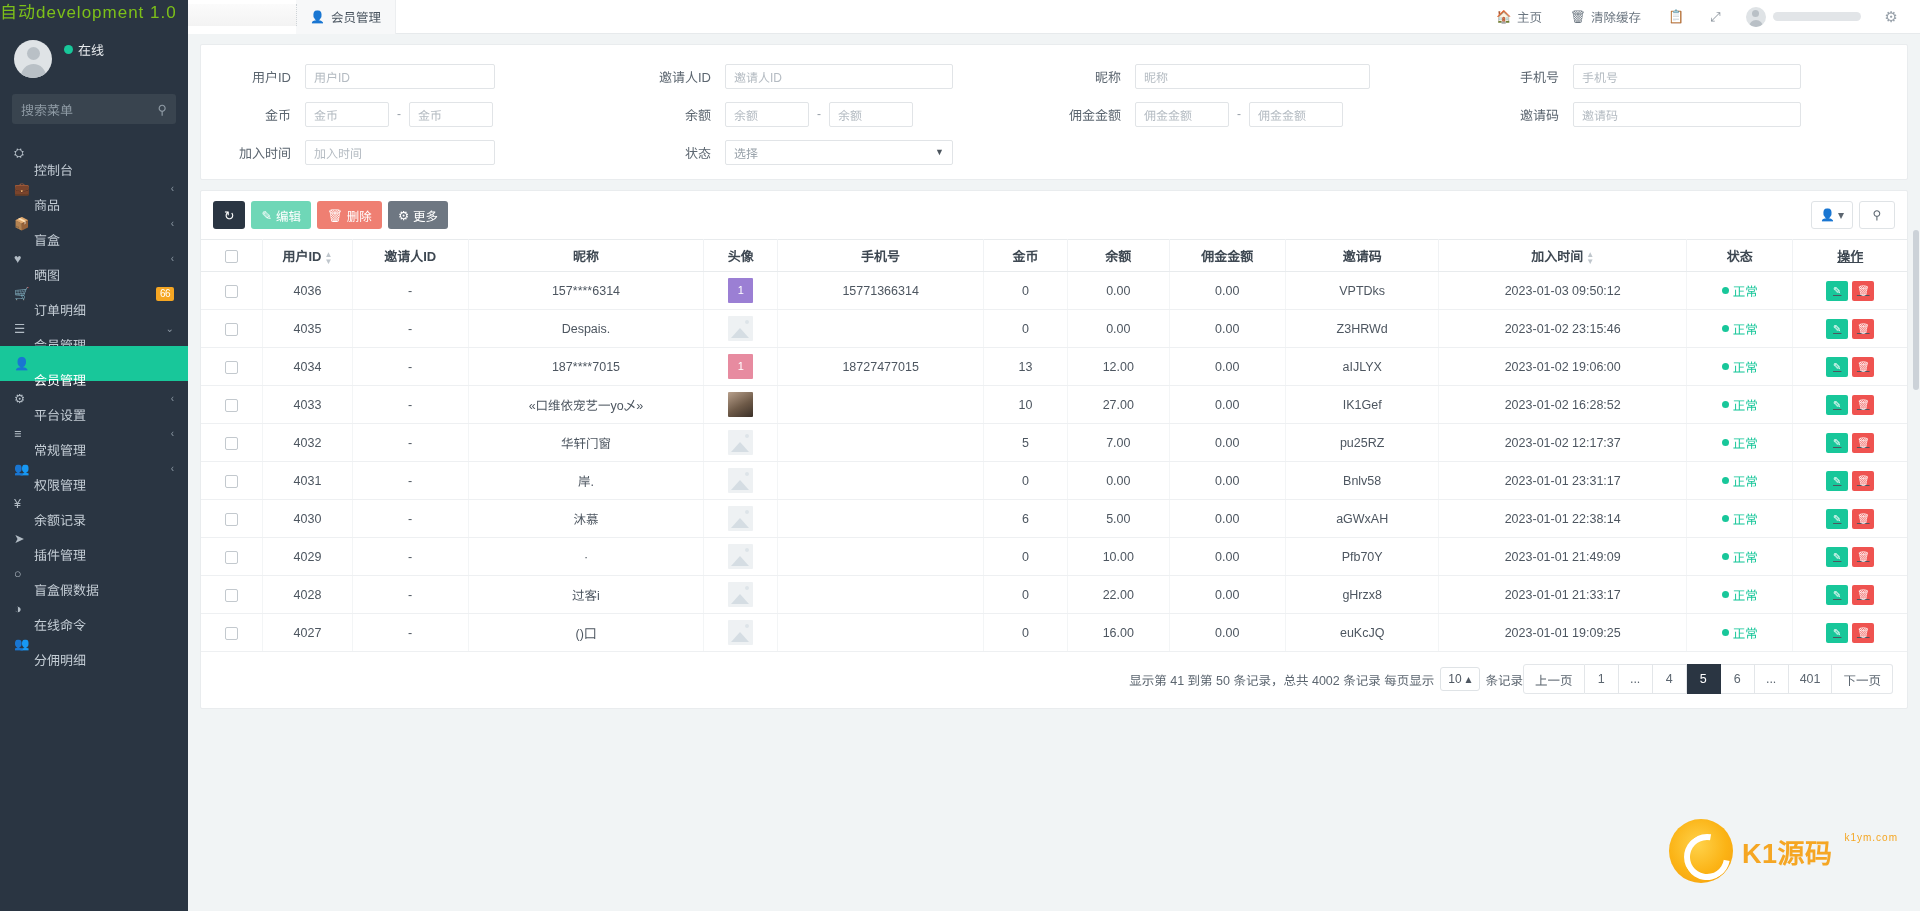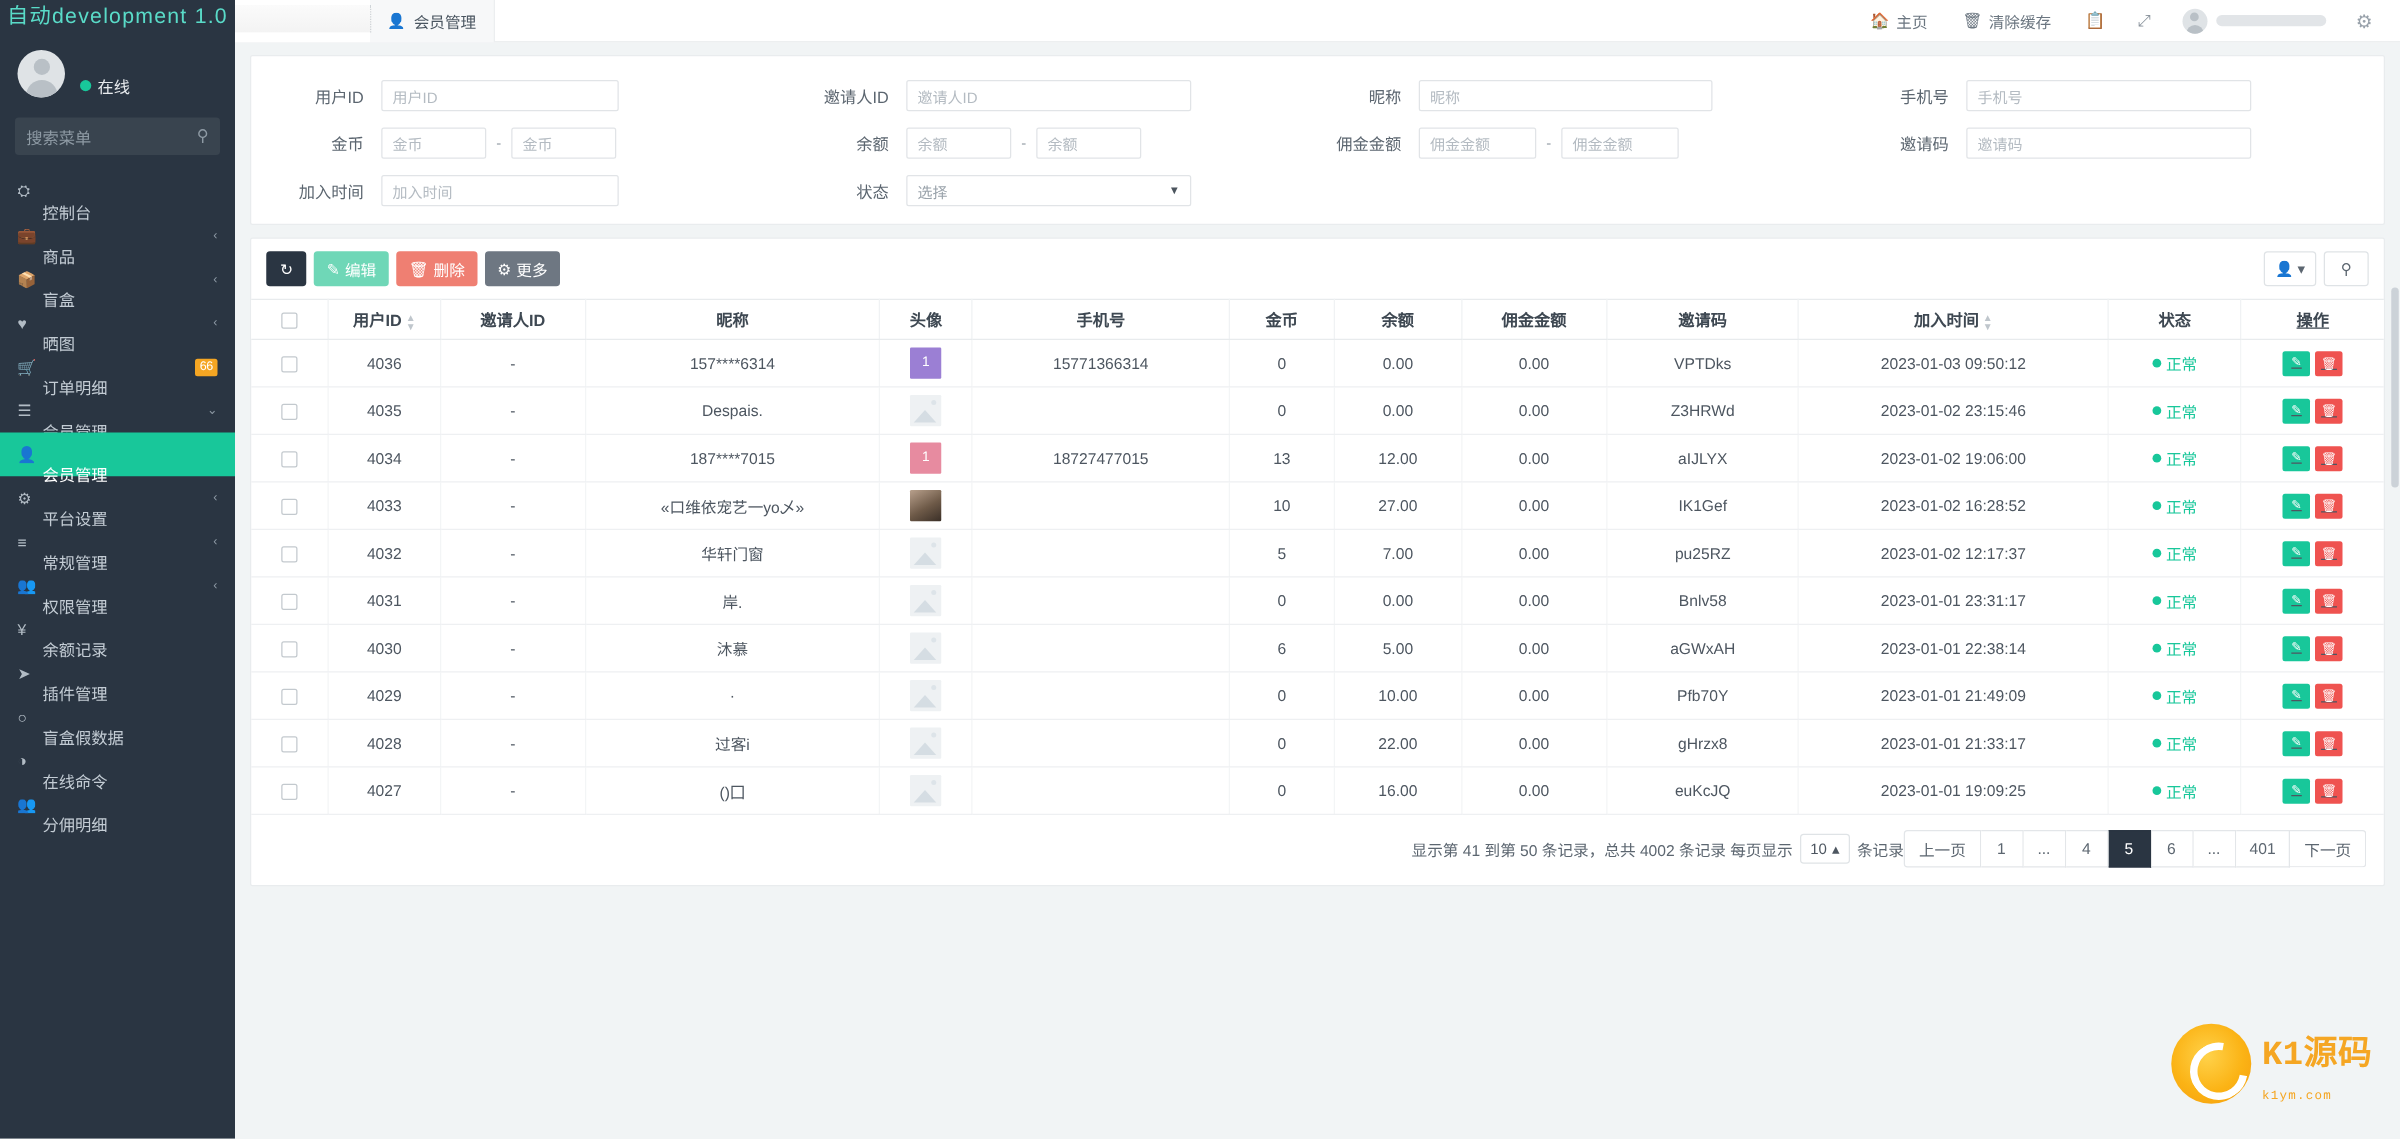--- a/index.html
+++ b/index.html
@@ -14,32 +14,32 @@
 
   
   .sidebar {
     position: absolute; left: 0; top: 0;
     width: 188px; height: 911px;
     background: #2a3542;
     overflow: hidden;
   }
   .brand {
     height: 28px;
-    color: #5eead4;
+    color: #84cc16;
     font-size: 17px;
-    text-align: center;
+    text-align: left;
     line-height: 22px;
     letter-spacing: 1px;
     overflow: hidden;
     position: relative;
     padding-top: 2px;
   }
   .brand-text { opacity: .92; }
   .profile {
-    display: flex; align-items: flex-end;
+    display: flex; align-items: flex-start;
     padding: 12px 0 10px 14px;
     gap: 12px;
   }
   .avatar-circle {
     width: 38px; height: 38px; border-radius: 50%;
     background: #dfe3e6;
     position: relative; flex: none;
     overflow: hidden;
   }
   .avatar-circle::before {
@@ -324,21 +324,21 @@
     position: relative;
   }
   .wm-logo::before {
     content: ""; position: absolute; left: 15px; top: 15px;
     width: 34px; height: 34px; border-radius: 50%;
     border: 6px solid #fff; border-right-color: transparent;
     transform: rotate(-35deg);
   }
   .wm-text { color: #f5a623; font-size: 27px; font-weight: bold; letter-spacing: .5px; }
   .wm-sub { color: #f5a623; font-size: 10px; letter-spacing: 1px; }
-  .wm-col { display: flex; flex-direction: column; gap: 12px; font-family: Liberation Mono, monospace; }
+  .wm-col { display: flex; flex-direction: row; gap: 12px; }
 
   .sb-scroll {
     position: absolute; right: 1px; top: 230px;
     width: 6px; height: 160px; background: #ccd2d8; border-radius: 3px;
   }
 </style>
 </head>
 <body>
 
 <div class="sidebar">

